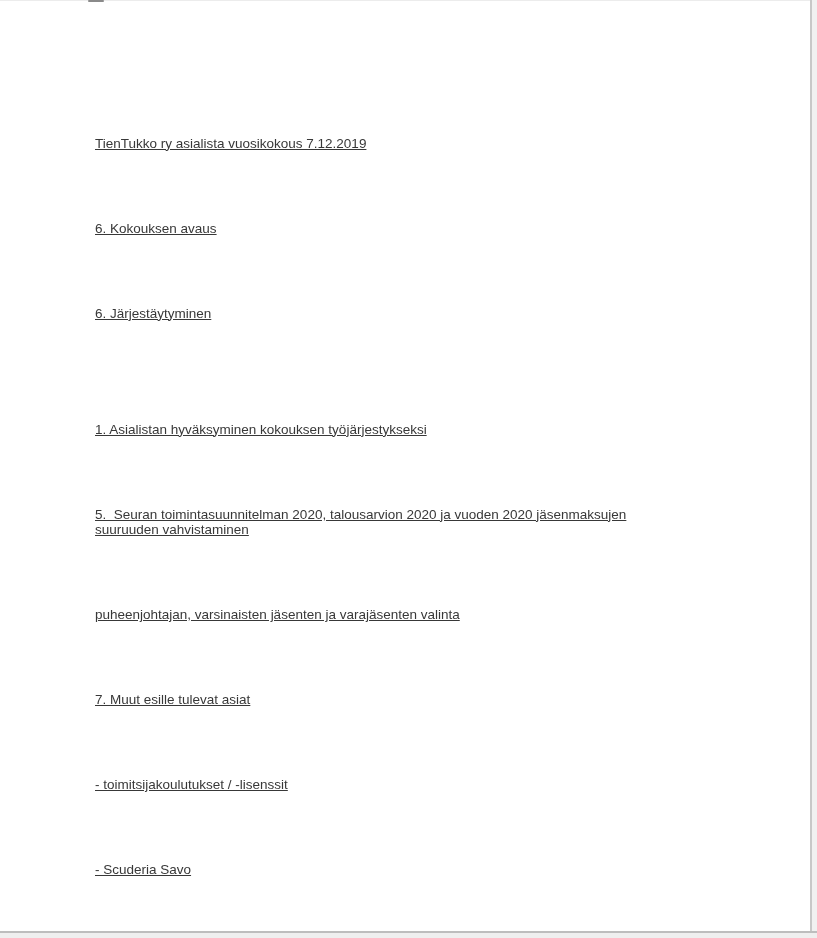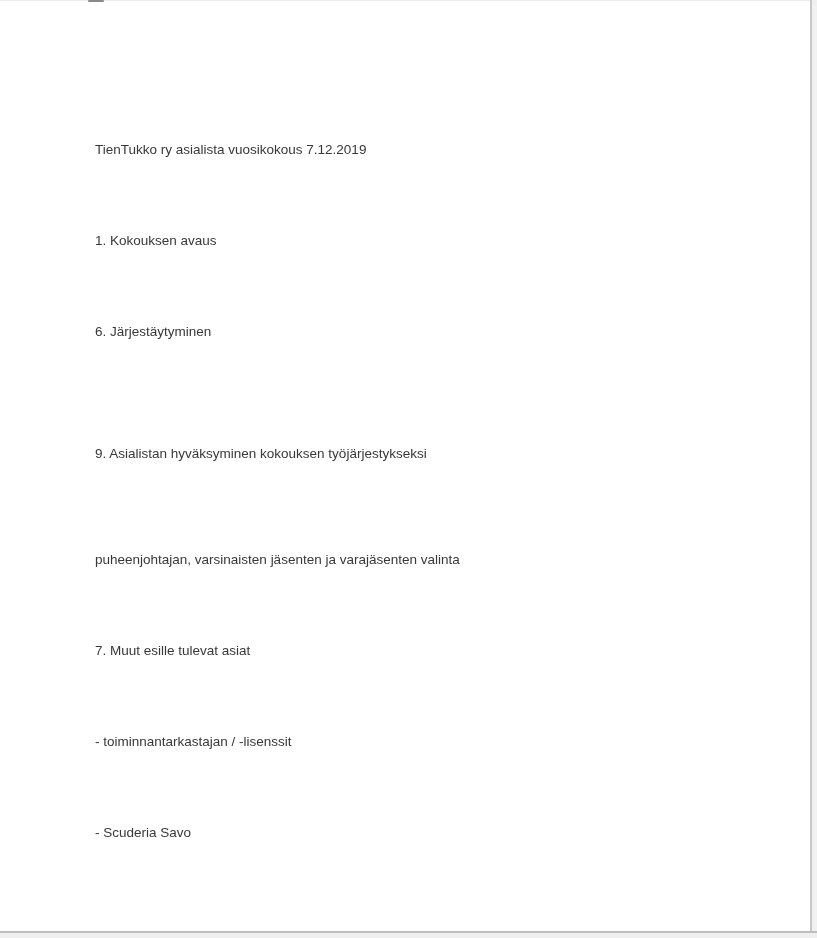--- a/index.html
+++ b/index.html
@@ -50,48 +50,50 @@
   .doc {
     position: absolute;
     left: 95px;
     top: 81px;
     width: 700px;
     font-size: 13.5px;
     line-height: 15.5px;
     white-space: pre-wrap;
   }
   .doc p {
-    margin: 14px 0 15px 0;
+    margin: 8px 0 15px 0;
+    text-decoration: underline;
   }
   .doc .l { display: block; }
 </style>
 </head>
 <body>
 
 <div class="top-hairline"></div>
 <div class="top-artifact"></div>
 
 <main class="doc">
 
   <p>TienTukko ry asialista vuosikokous 7.12.2019</p>
 
-  <p><span class="l">1. Kokouksen avaus</span></p>
+  <p><span class="l">6. Kokouksen avaus</span></p>
 
   <p><span class="l">6. Järjestäytyminen</span></p>
 
 
 
-  <p><span class="l">9. Asialistan hyväksyminen kokouksen työjärjestykseksi</span></p>
+  <p><span class="l">1. Asialistan hyväksyminen kokouksen työjärjestykseksi</span></p>
 
+  <p><span class="l">5.  Seuran toimintasuunnitelman 2020, talousarvion 2020 ja vuoden 2020 jäsenmaksujen</span><span class="l">suuruuden vahvistaminen</span></p>
 
   <p><span class="l">puheenjohtajan, varsinaisten jäsenten ja varajäsenten valinta</span></p>
 
   <p><span class="l">7. Muut esille tulevat asiat</span></p>
 
-  <p><span class="l">- toiminnantarkastajan / -lisenssit</span></p>
+  <p><span class="l">- toimitsijakoulutukset / -lisenssit</span></p>
 
   <p><span class="l">- Scuderia Savo</span></p>
 
   
 
   
 
   
 
   

